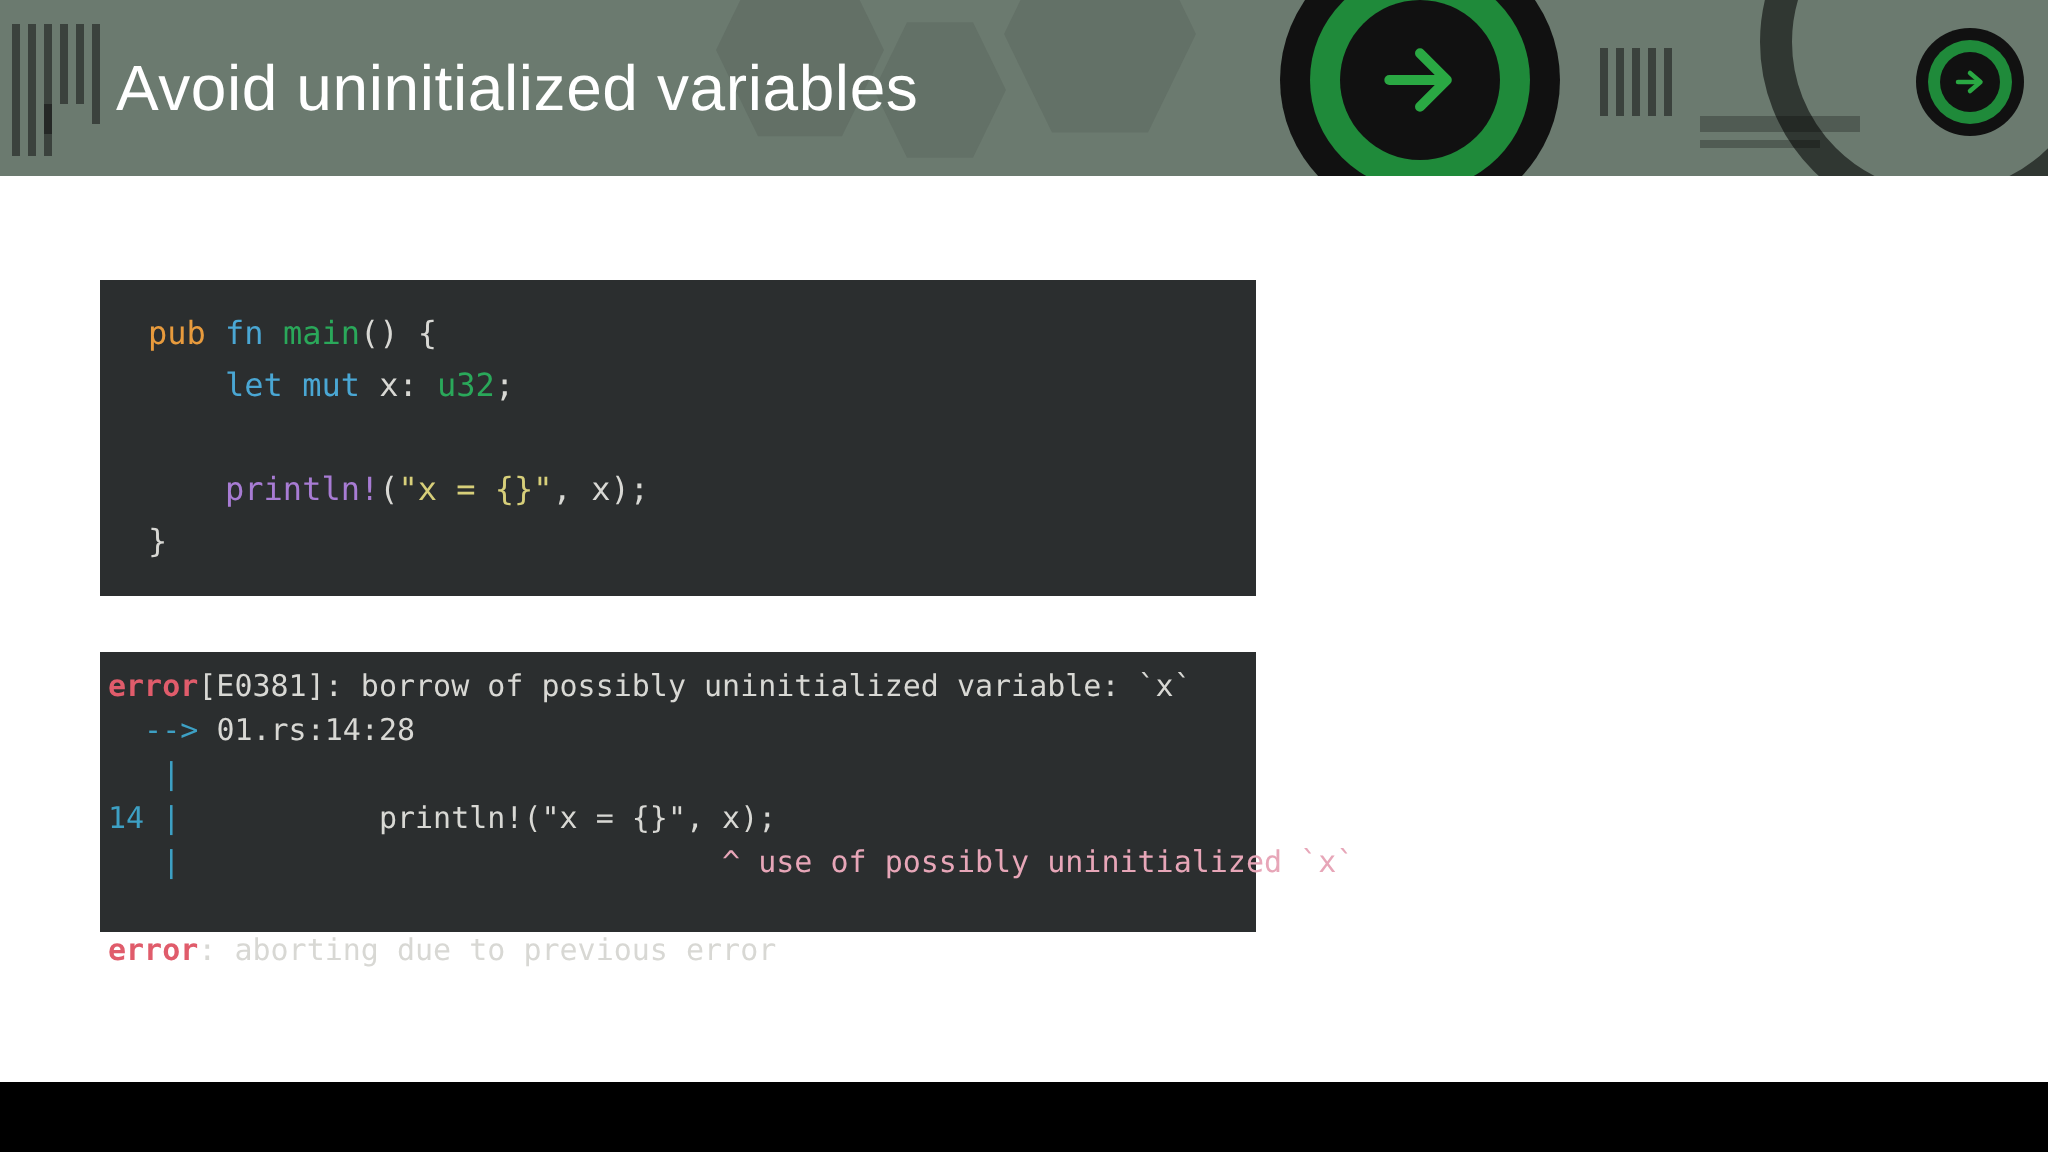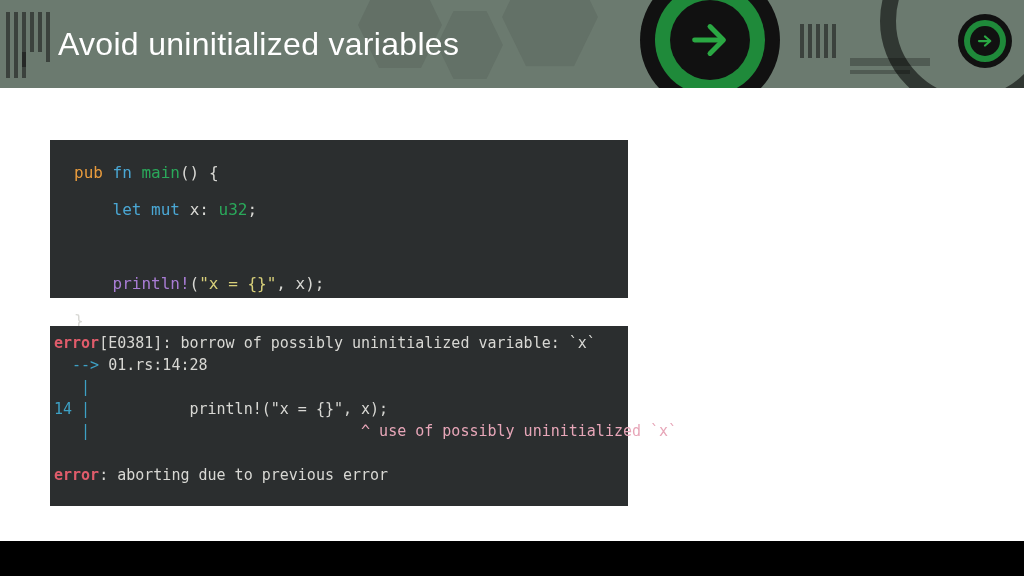--- a/index.html
+++ b/index.html
@@ -90,32 +90,32 @@
   }
 
   .code-block, .error-block {
     position: absolute;
     left: 50px;
     width: 578px;
     background: #2b2e2f;
     color: #d8d8d4;
     font-family: "Menlo", "Consolas", monospace;
     font-size: 16px;
-    line-height: 37px;
+    line-height: 26px;
     white-space: pre;
     box-sizing: border-box;
   }
   .code-block {
     top: 52px;
     height: 158px;
     padding: 14px 24px;
   }
   .error-block {
     top: 238px;
-    height: 180px;
+    height: 140px;
     padding: 6px 4px;
     font-size: 15px;
     line-height: 22px;
   }
 
   
   .kw1 { color: #e89b3d; }          
   .kw2 { color: #4aa7d4; }          
   .fnname { color: #2aa85a; }       
   .macro  { color: #a87cd4; }       

